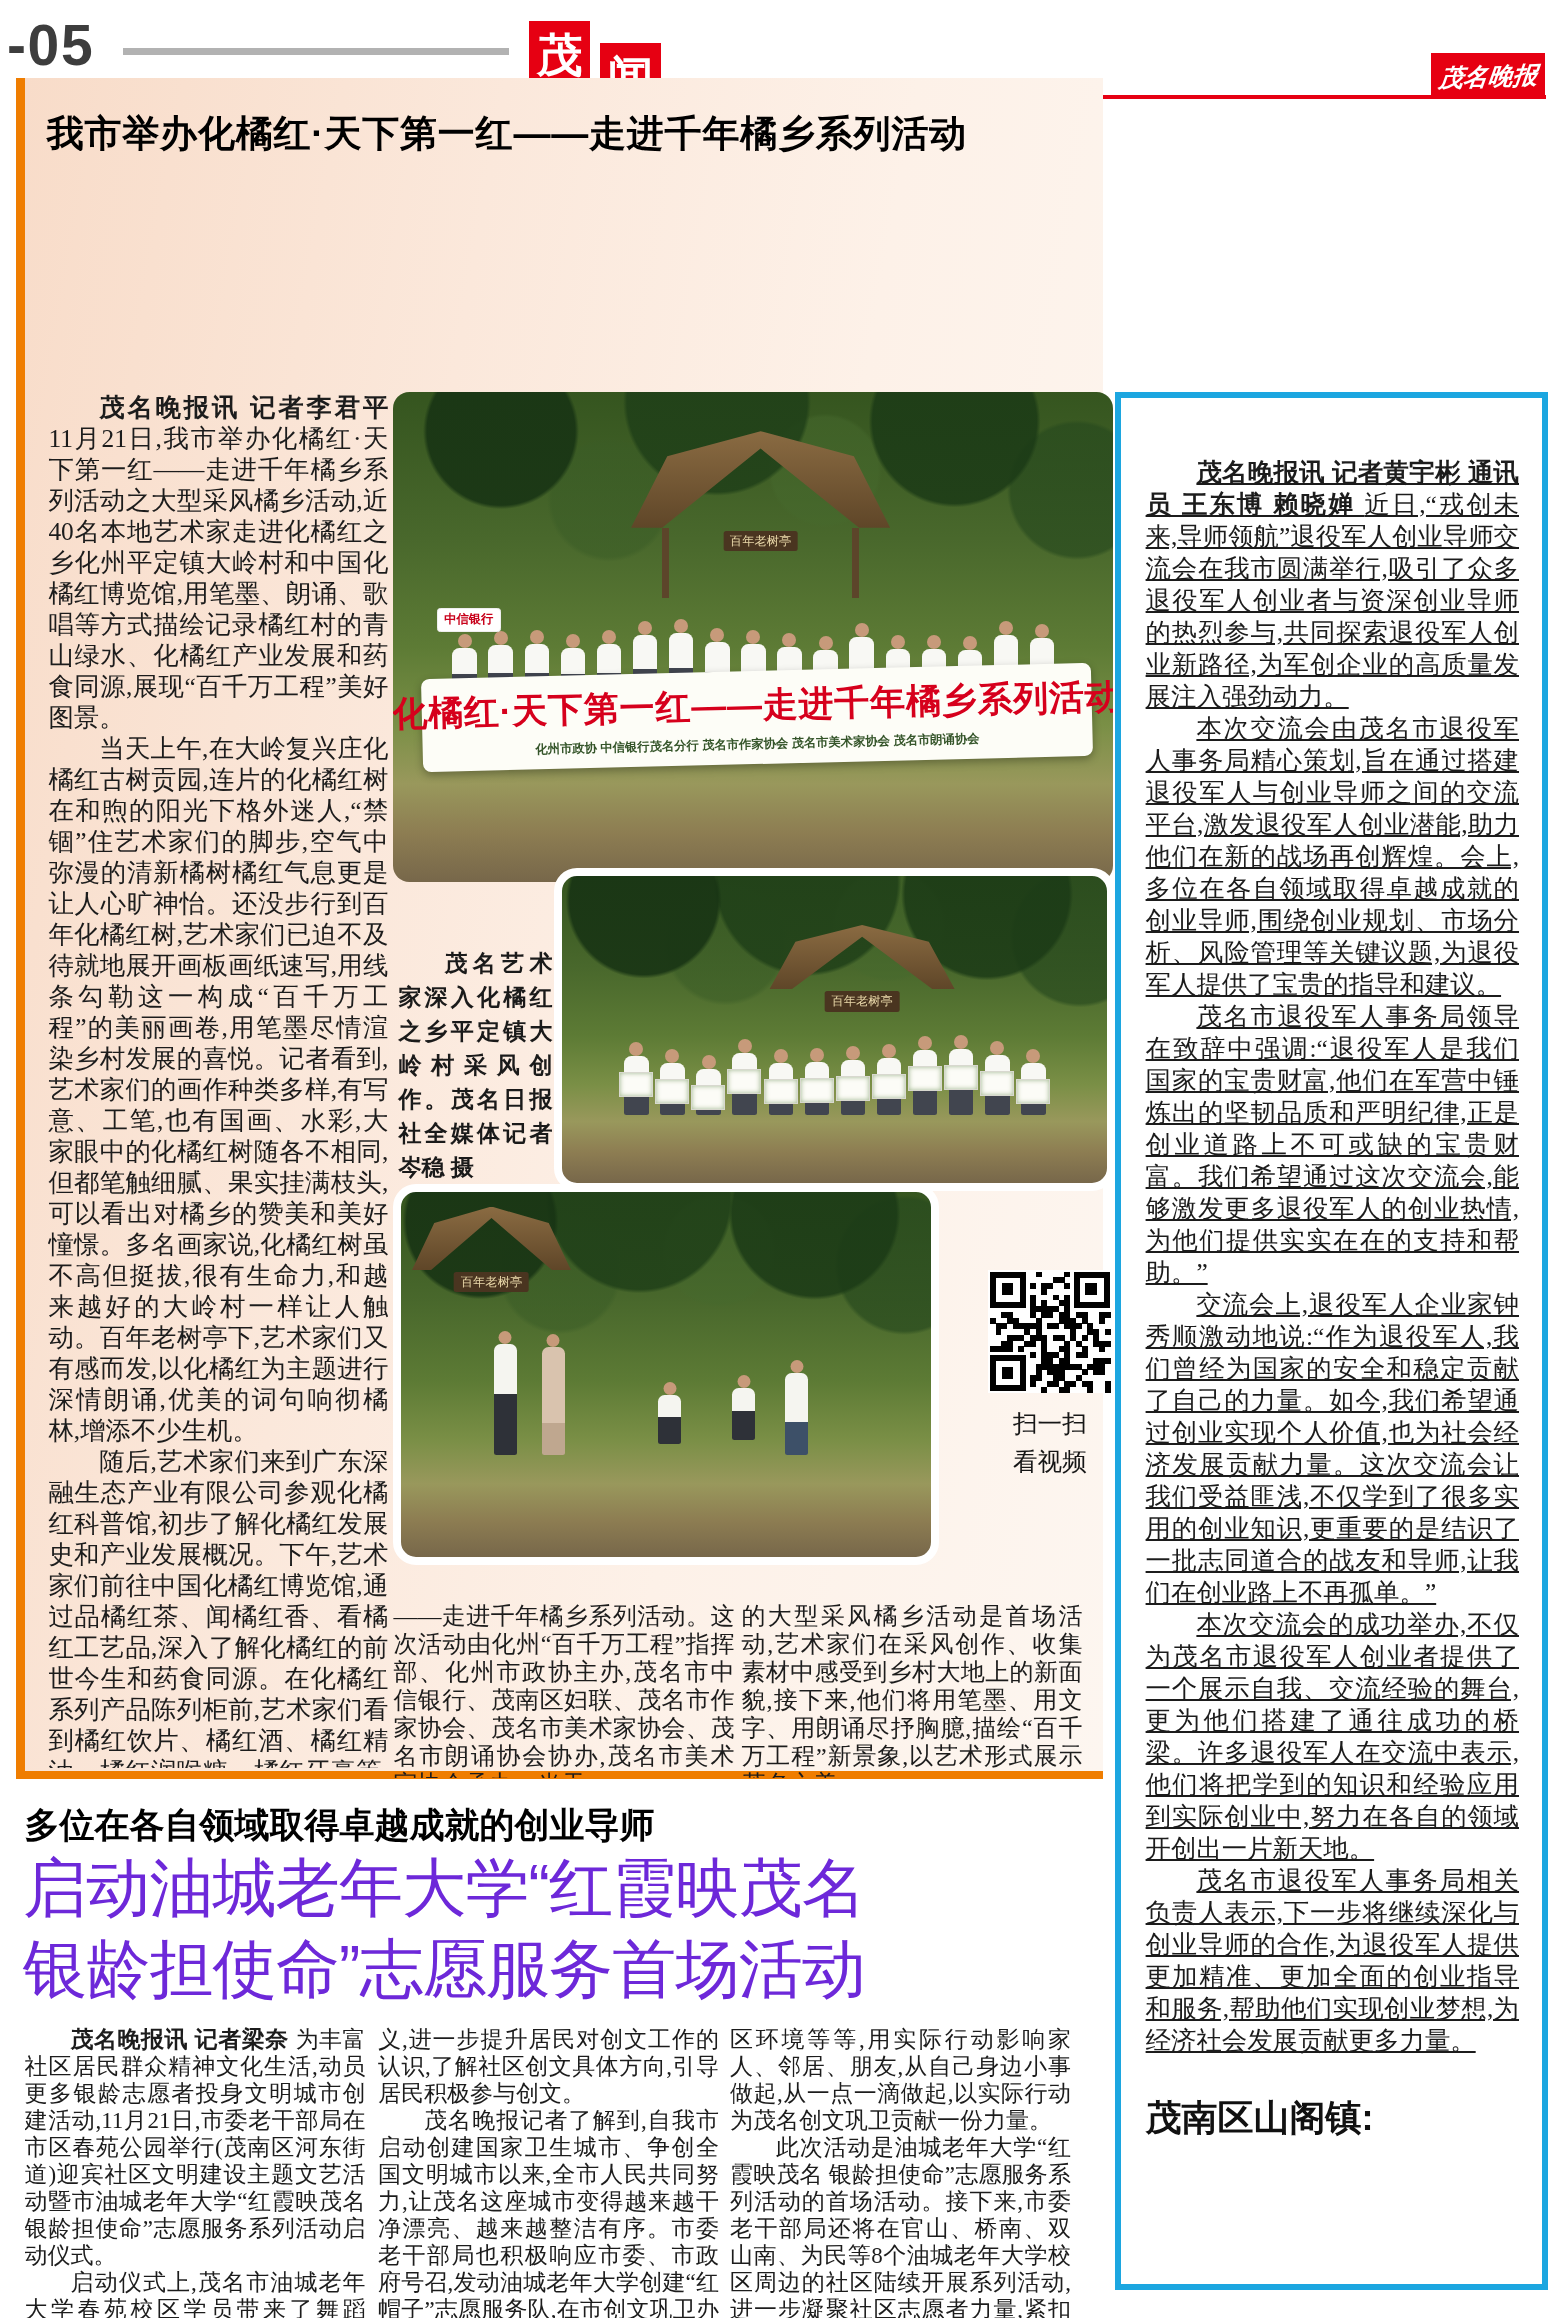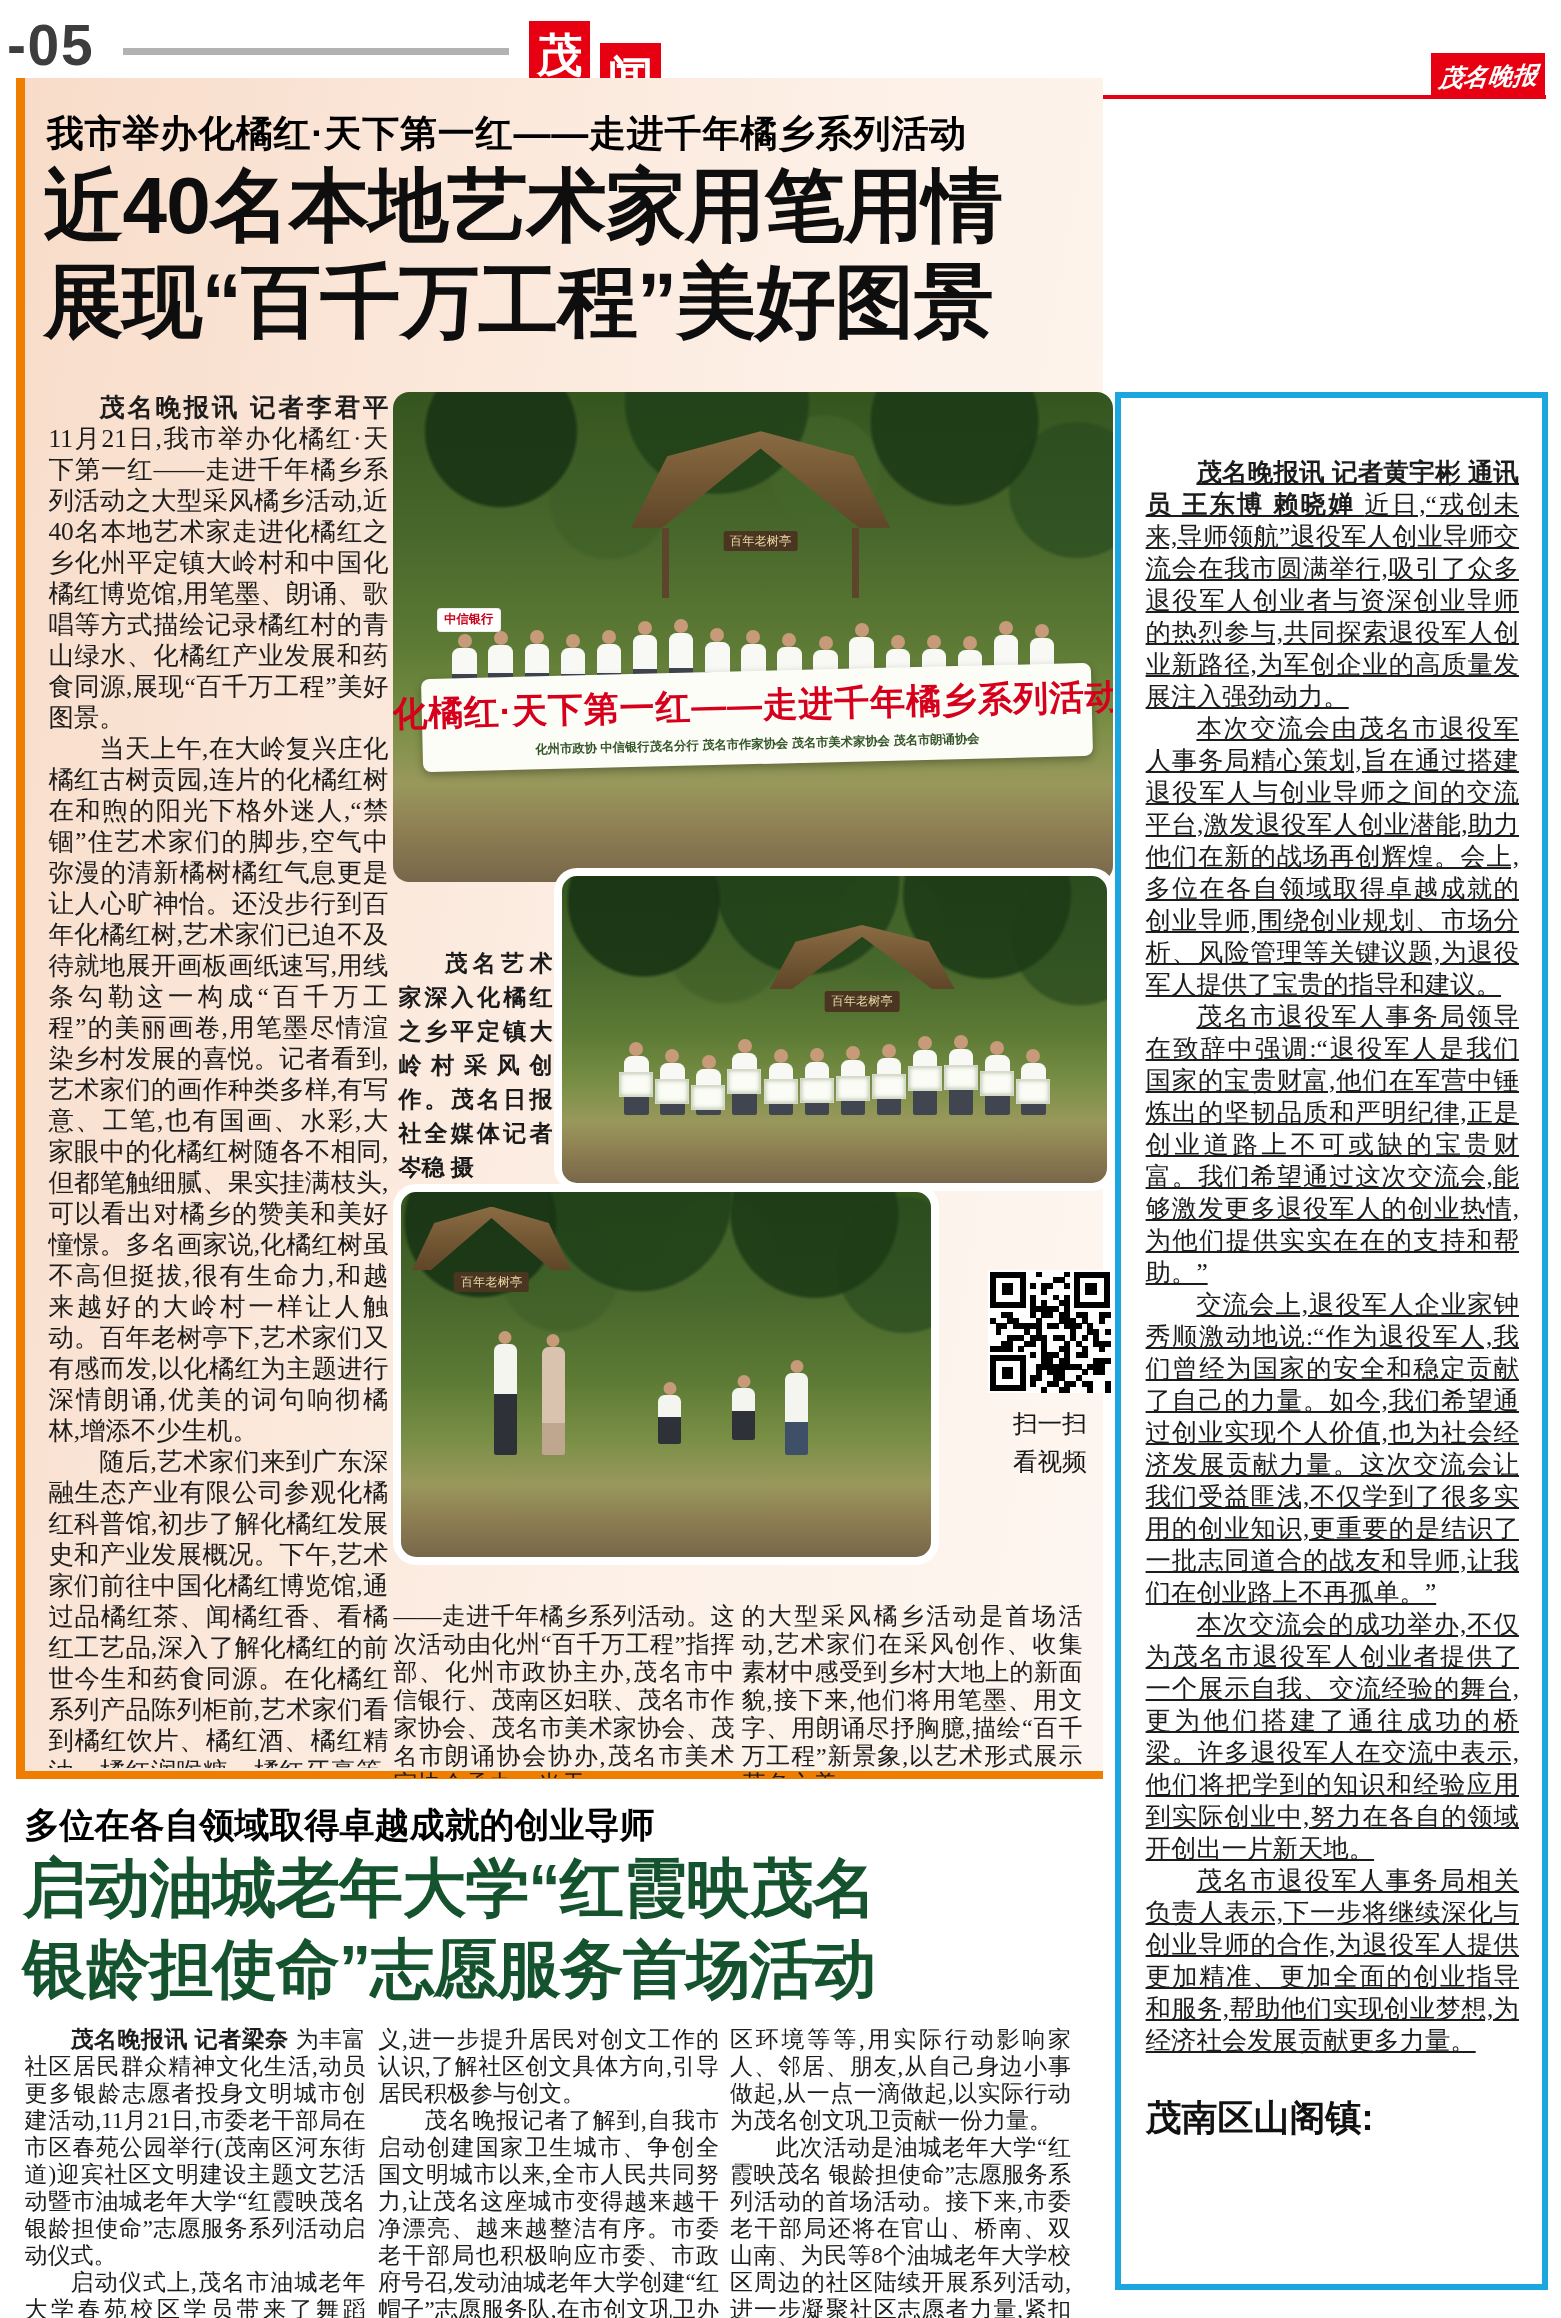--- a/index.html
+++ b/index.html
@@ -89,21 +89,21 @@
 
   
   .sidebar { position:absolute; left:1115px; top:392px; width:433px; height:1898px; border:6.6px solid #1ca6e0; background:#fff; padding:29.5px 23px 0 24.6px; overflow:hidden; }
   .sb-title { font-size:50px; font-weight:900; color:#111; line-height:1.28; letter-spacing:0; }
   .sb-byline { font-weight:bold; font-family:"Liberation Sans","DejaVu Sans",sans-serif; }
   .sb-body { margin-top:28px; font-size:25.4px; line-height:32px;text-decoration:underline; }
   .sb-kicker { margin-top:38px; font-size:36px; font-weight:bold; color:#111; }
 
   
   .bot-kicker { position:absolute; left:24.6px; top:1802px; font-size:35px; font-weight:900; color:#000; }
-  .bot-headline { position:absolute; left:23px; top:1848px; font-size:64px; font-weight:700; color:#14532d; line-height:1.26; letter-spacing:-0.8px; }
+  .bot-headline { position:absolute; left:23px; top:1848px; font-size:64px; font-weight:400; color:#6d28d9; line-height:1.26; letter-spacing:-0.8px; }
   .bot-col { position:absolute; top:2026px; width:341px; height:293px; font-size:23px; line-height:27px; overflow:hidden; }
   .bc1 { left:24.6px; } .bc2 { left:378px; } .bc3 { left:730px; }
 </style>
 </head>
 <body>
 
 <div class="page">
 
   <div class="page-num">-05</div>
   <div class="head-rule"></div>
@@ -113,24 +113,20 @@
   <div class="sec-box b2">
       <span>闻</span>
     </div>
   <div class="head-redline"></div>
   <div class="brand-box">
       <span>茂名晚报</span>
     </div>
 
   <div class="lead-block">
     <div class="lead-kicker">我市举办化橘红·天下第一红——走进千年橘乡系列活动</div>
-    <div class="lead-headline">
-      <div>近40名本地艺术家用笔用情</div>
-      <div>展现“百千万工程”美好图景</div>
-    </div>
 
     <div class="lead-col body-text">
       <p class="indent"><b class="lead-in">茂名晚报讯 记者李君平 </b><span>11月21日,我市举办化橘红·天下第一红——走进千年橘乡系列活动之大型采风橘乡活动,近40名本地艺术家走进化橘红之乡化州平定镇大岭村和中国化橘红博览馆,用笔墨、朗诵、歌唱等方式描绘记录橘红村的青山绿水、化橘红产业发展和药食同源,展现“百千万工程”美好图景。</span></p>
       <p class="indent">当天上午,在大岭复兴庄化橘红古树贡园,连片的化橘红树在和煦的阳光下格外迷人,“禁锢”住艺术家们的脚步,空气中弥漫的清新橘树橘红气息更是让人心旷神怡。还没步行到百年化橘红树,艺术家们已迫不及待就地展开画板画纸速写,用线条勾勒这一构成“百千万工程”的美丽画卷,用笔墨尽情渲染乡村发展的喜悦。记者看到,艺术家们的画作种类多样,有写意、工笔,也有国画、水彩,大家眼中的化橘红树随各不相同,但都笔触细腻、果实挂满枝头,可以看出对橘乡的赞美和美好憧憬。多名画家说,化橘红树虽不高但挺拔,很有生命力,和越来越好的大岭村一样让人触动。百年老树亭下,艺术家们又有感而发,以化橘红为主题进行深情朗诵,优美的词句响彻橘林,增添不少生机。</p>
       <p class="indent">随后,艺术家们来到广东深融生态产业有限公司参观化橘红科普馆,初步了解化橘红发展史和产业发展概况。下午,艺术家们前往中国化橘红博览馆,通过品橘红茶、闻橘红香、看橘红工艺品,深入了解化橘红的前世今生和药食同源。在化橘红系列产品陈列柜前,艺术家们看到橘红饮片、橘红酒、橘红精油、橘红润喉糖、橘红牙膏等,欣喜十分,并连连祝福化橘红产业蓬勃发展。据统计,化州加快化橘红精深加工技术研究和产品研发,不断延长产业链条,目前化橘红系列产品达100多种。</p>
 
     </div>
 
     <div class="photo ph1">
       <div class="hut" style="left:33%;top:8%;width:36%;height:34%;">

